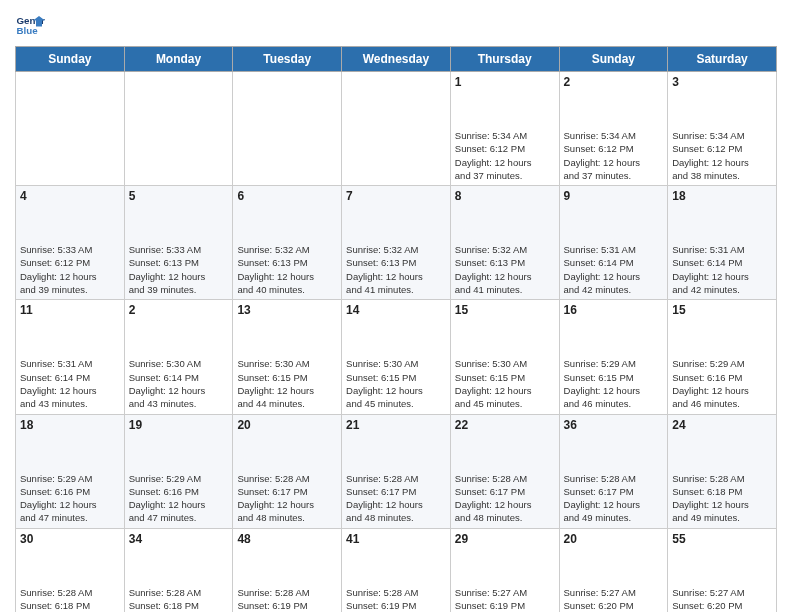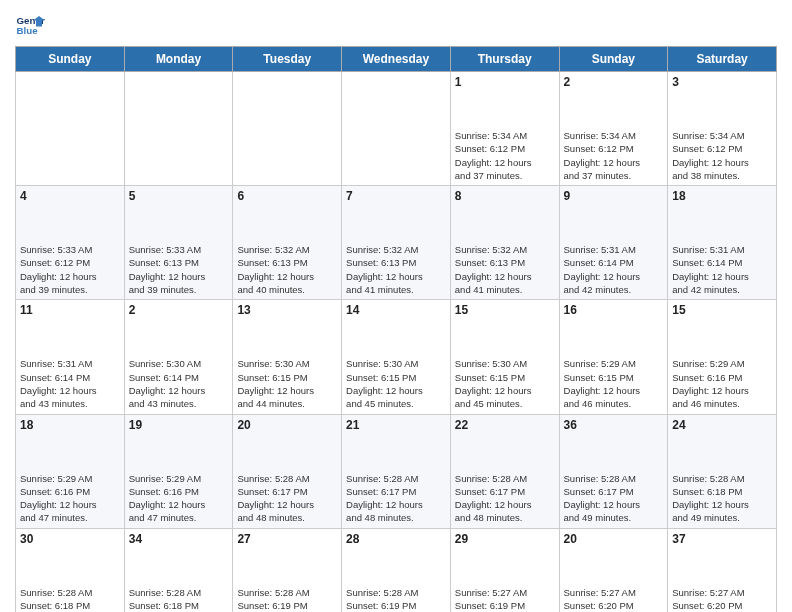--- a/index.html
+++ b/index.html
@@ -305,49 +305,49 @@
 and 50 minutes.</div>
           </td>
           <td>
             <span class="day-num">34</span>
             <div class="day-info" style="white-space: pre-line;">Sunrise: 5:28 AM
 Sunset: 6:18 PM
 Daylight: 12 hours
 and 50 minutes.</div>
           </td>
           <td>
-            <span class="day-num">27</span>
+            <span class="day-num">48</span>
             <div class="day-info" style="white-space: pre-line;">Sunrise: 5:28 AM
 Sunset: 6:19 PM
 Daylight: 12 hours
 and 51 minutes.</div>
           </td>
           <td>
-            <span class="day-num">28</span>
+            <span class="day-num">41</span>
             <div class="day-info" style="white-space: pre-line;">Sunrise: 5:28 AM
 Sunset: 6:19 PM
 Daylight: 12 hours
 and 51 minutes.</div>
           </td>
           <td>
             <span class="day-num">29</span>
             <div class="day-info" style="white-space: pre-line;">Sunrise: 5:27 AM
 Sunset: 6:19 PM
 Daylight: 12 hours
 and 51 minutes.</div>
           </td>
           <td>
             <span class="day-num">20</span>
             <div class="day-info" style="white-space: pre-line;">Sunrise: 5:27 AM
 Sunset: 6:20 PM
 Daylight: 12 hours
 and 52 minutes.</div>
           </td>
           <td>
-            <span class="day-num">37</span>
+            <span class="day-num">55</span>
             <div class="day-info" style="white-space: pre-line;">Sunrise: 5:27 AM
 Sunset: 6:20 PM
 Daylight: 12 hours
 and 52 minutes.</div>
           </td>
         </tr>
       </tbody>
   </table>
 </div>
 

